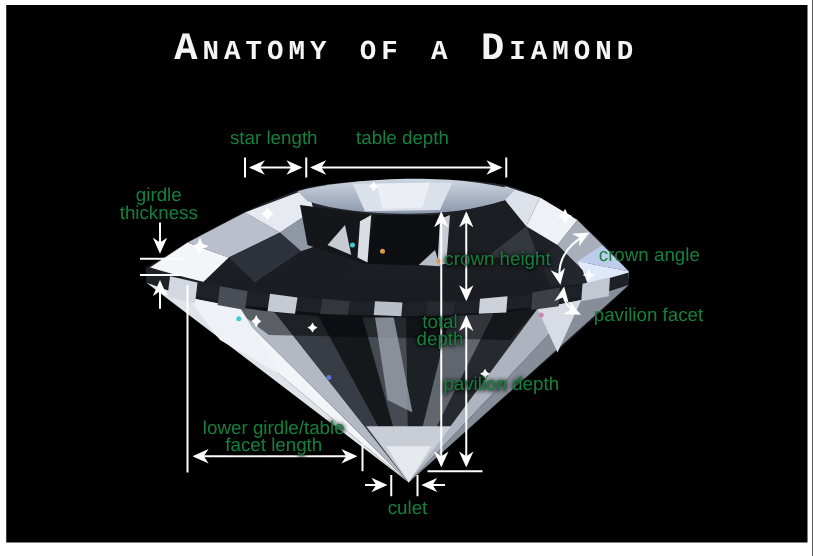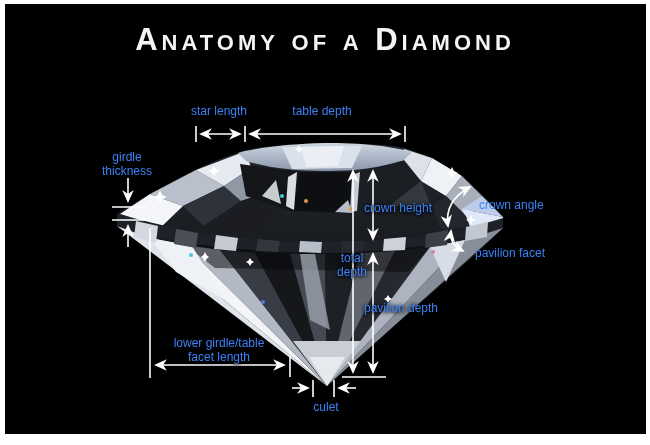--- a/index.html
+++ b/index.html
@@ -7,26 +7,26 @@
     position:relative;width:650px;height:445px;margin:0 auto;
     background:#ffffff;overflow:hidden;
     font-family:"Liberation Sans", sans-serif;
   }
   .panel{
     position:absolute;left:5px;top:4px;width:641px;height:430px;
     background:#000000;
   }
   .title{
     position:absolute;left:0;top:22px;width:650px;text-align:center;
-    font-family:Liberation Sans, sans-serif;
+    font-family:Liberation Mono, monospace;
     font-variant:small-caps;font-weight:600;
     font-size:31px;letter-spacing:4px;color:#f4f4f4;
   }
   .lbl{
-    position:absolute;color:#3b82f6;font-size:12px;line-height:14px;
+    position:absolute;color:#15803d;font-size:15px;line-height:14px;
     text-align:center;white-space:nowrap;transform:translateX(-50%);
   }
   .lbl.onphoto{text-shadow:0 1px 3px #000,0 0 4px rgba(0,0,0,.9);}
   .lbl.left-align{transform:none;text-align:left;}
   svg{position:absolute;left:0;top:0;}
 </style>
 </head>
 <body>
 
 <div class="stage">

